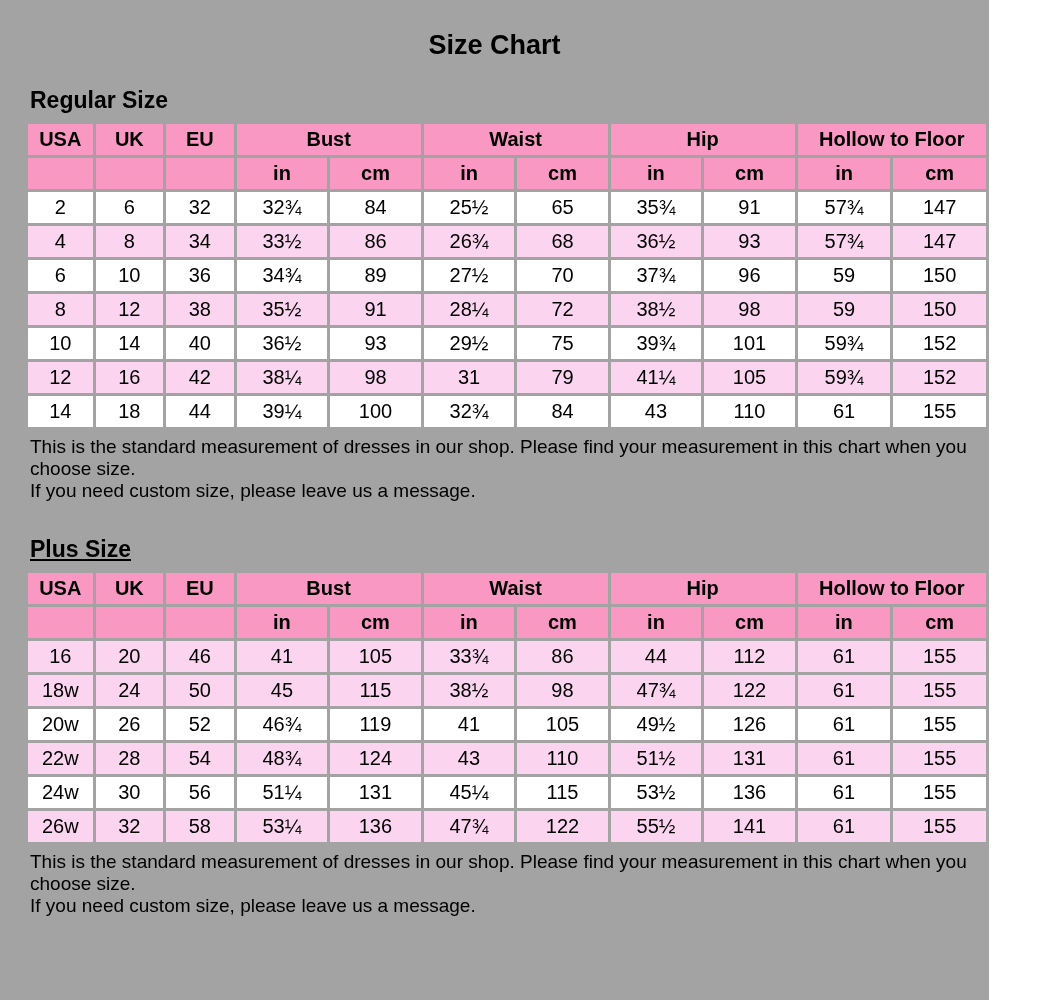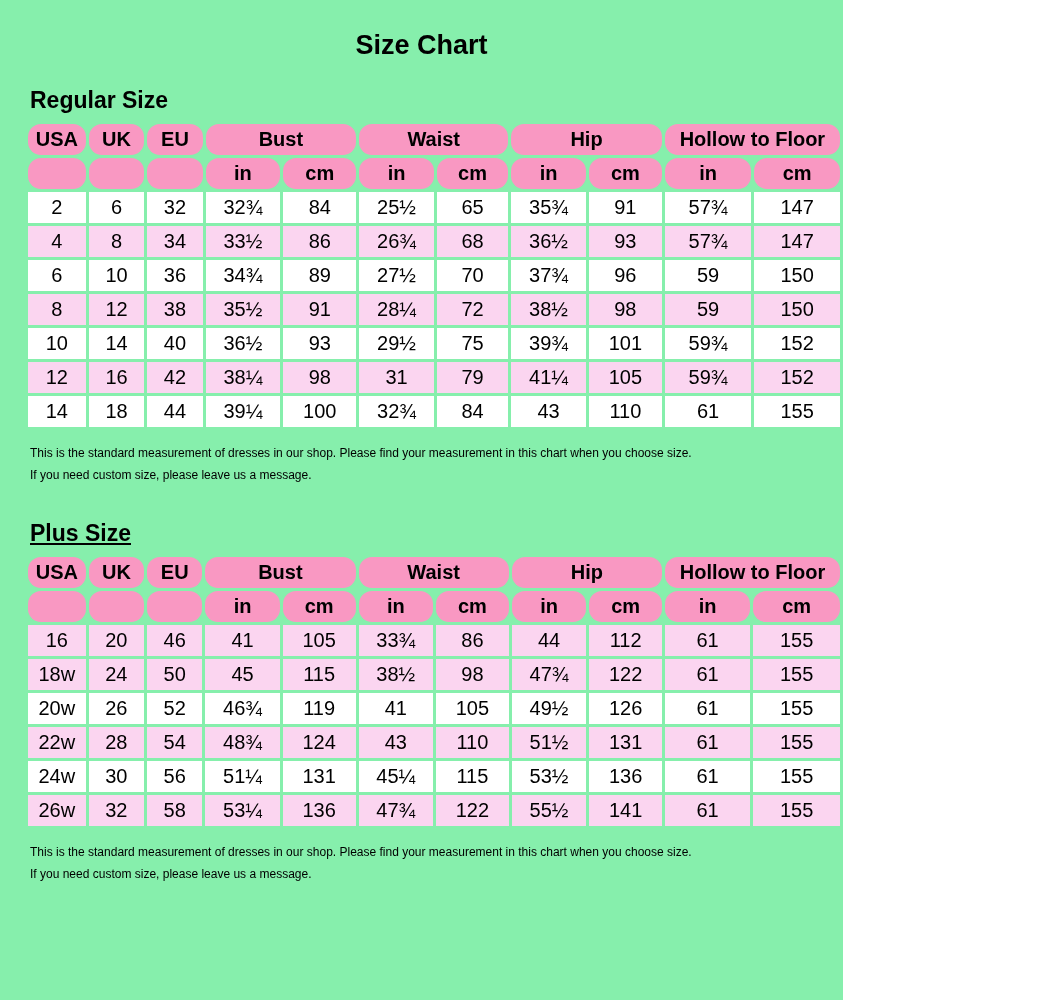--- a/index.html
+++ b/index.html
@@ -10,23 +10,23 @@
   }
   * { box-sizing: border-box; }
   html, body {
     margin: 0;
     padding: 0;
     background: #FFFFFF;
     font-family: "Liberation Sans", "DejaVu Sans", sans-serif;
     color: var(--text);
   }
   .page {
-    width: 843px;
+    width: 989px;
     height: 1000px;
-    background: #86efac;
+    background: #a3a3a3;
     overflow: hidden;
   }
   .title {
     text-align: center;
     font-size: 27px;
     font-weight: bold;
     margin: 0;
     padding-top: 30px;
     letter-spacing: 0px;
   }
@@ -52,28 +52,27 @@
     vertical-align: middle;
     padding: 0;
     height: 31px;
     font-size: 20px;
     overflow: hidden;
     white-space: nowrap;
   }
   table.size-table thead th {
     background: var(--header-pink);
     font-weight: bold;
-    border-radius: 13px;
   }
   table.size-table tr.row-pink td { background: var(--row-pink); }
   table.size-table tr.row-white td { background: var(--row-white); }
   .note {
-    font-size: 12px;
+    font-size: 19px;
     line-height: 22px;
-    margin: 12px 0 0 30px;
+    margin: 6px 0 0 30px;
   }
 </style>
 </head>
 <body>
 
 <div class="page">
 
   <h1 class="title">Size Chart</h1>
 
   <section>

